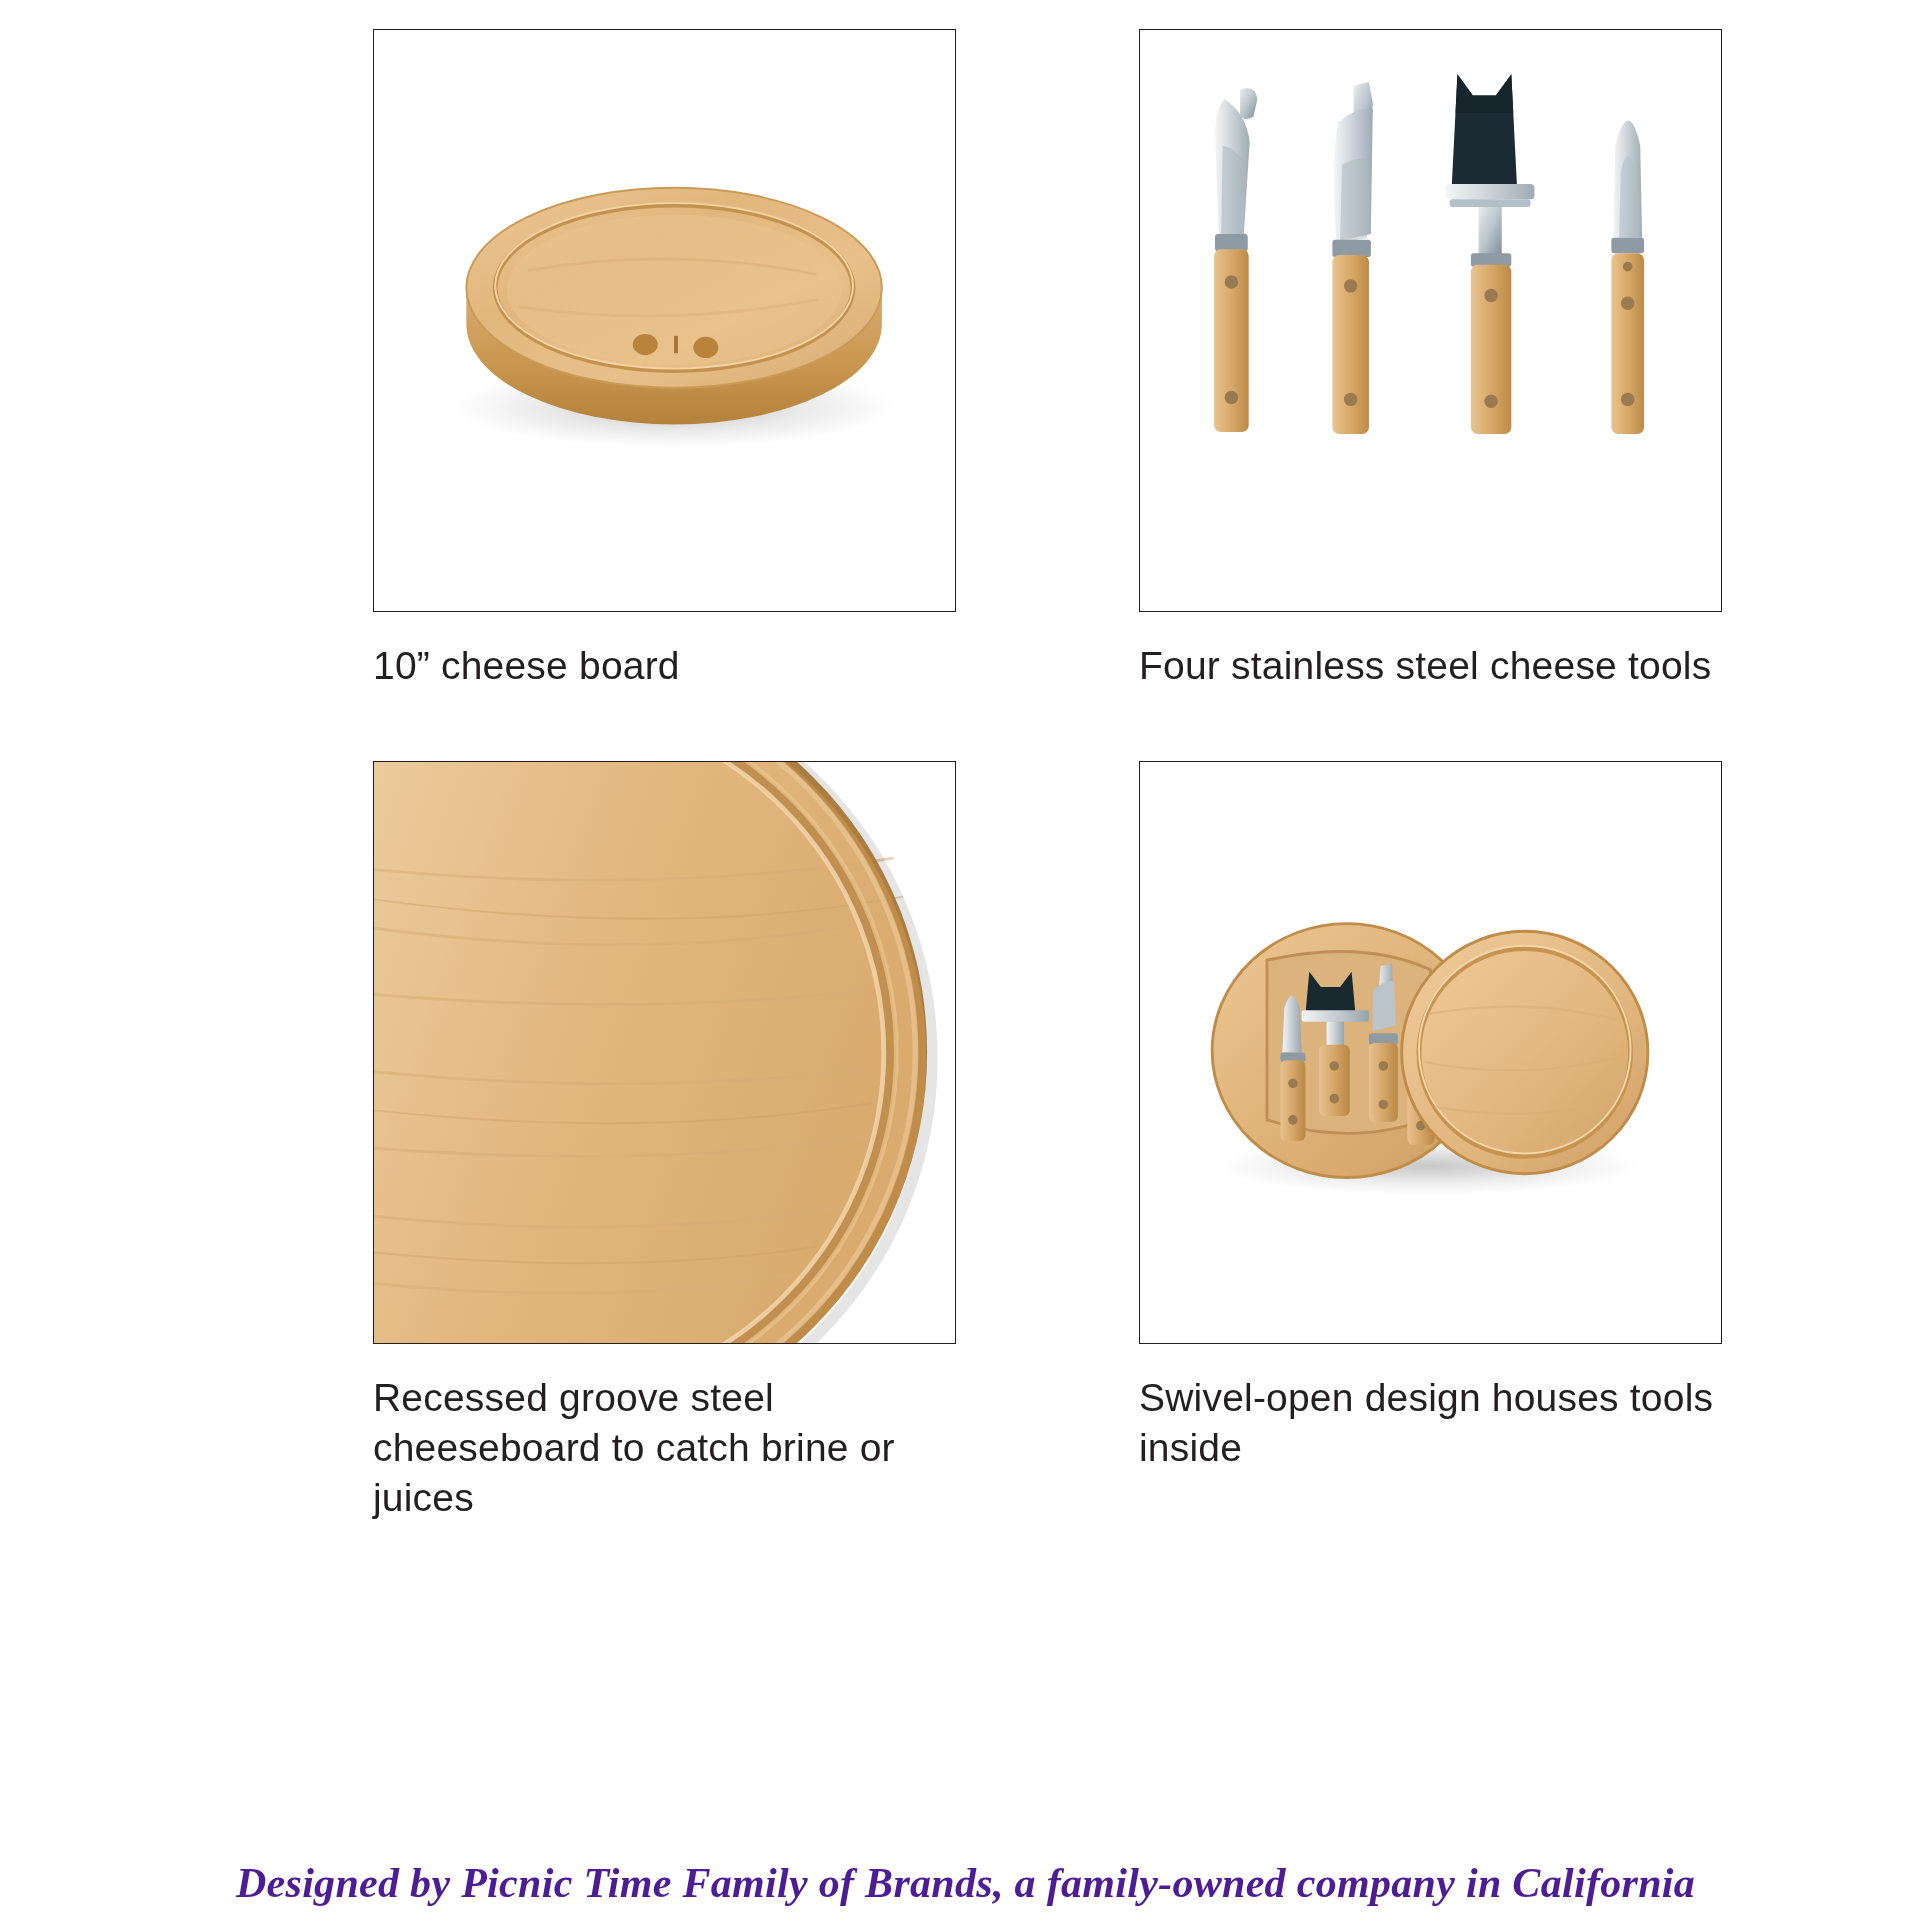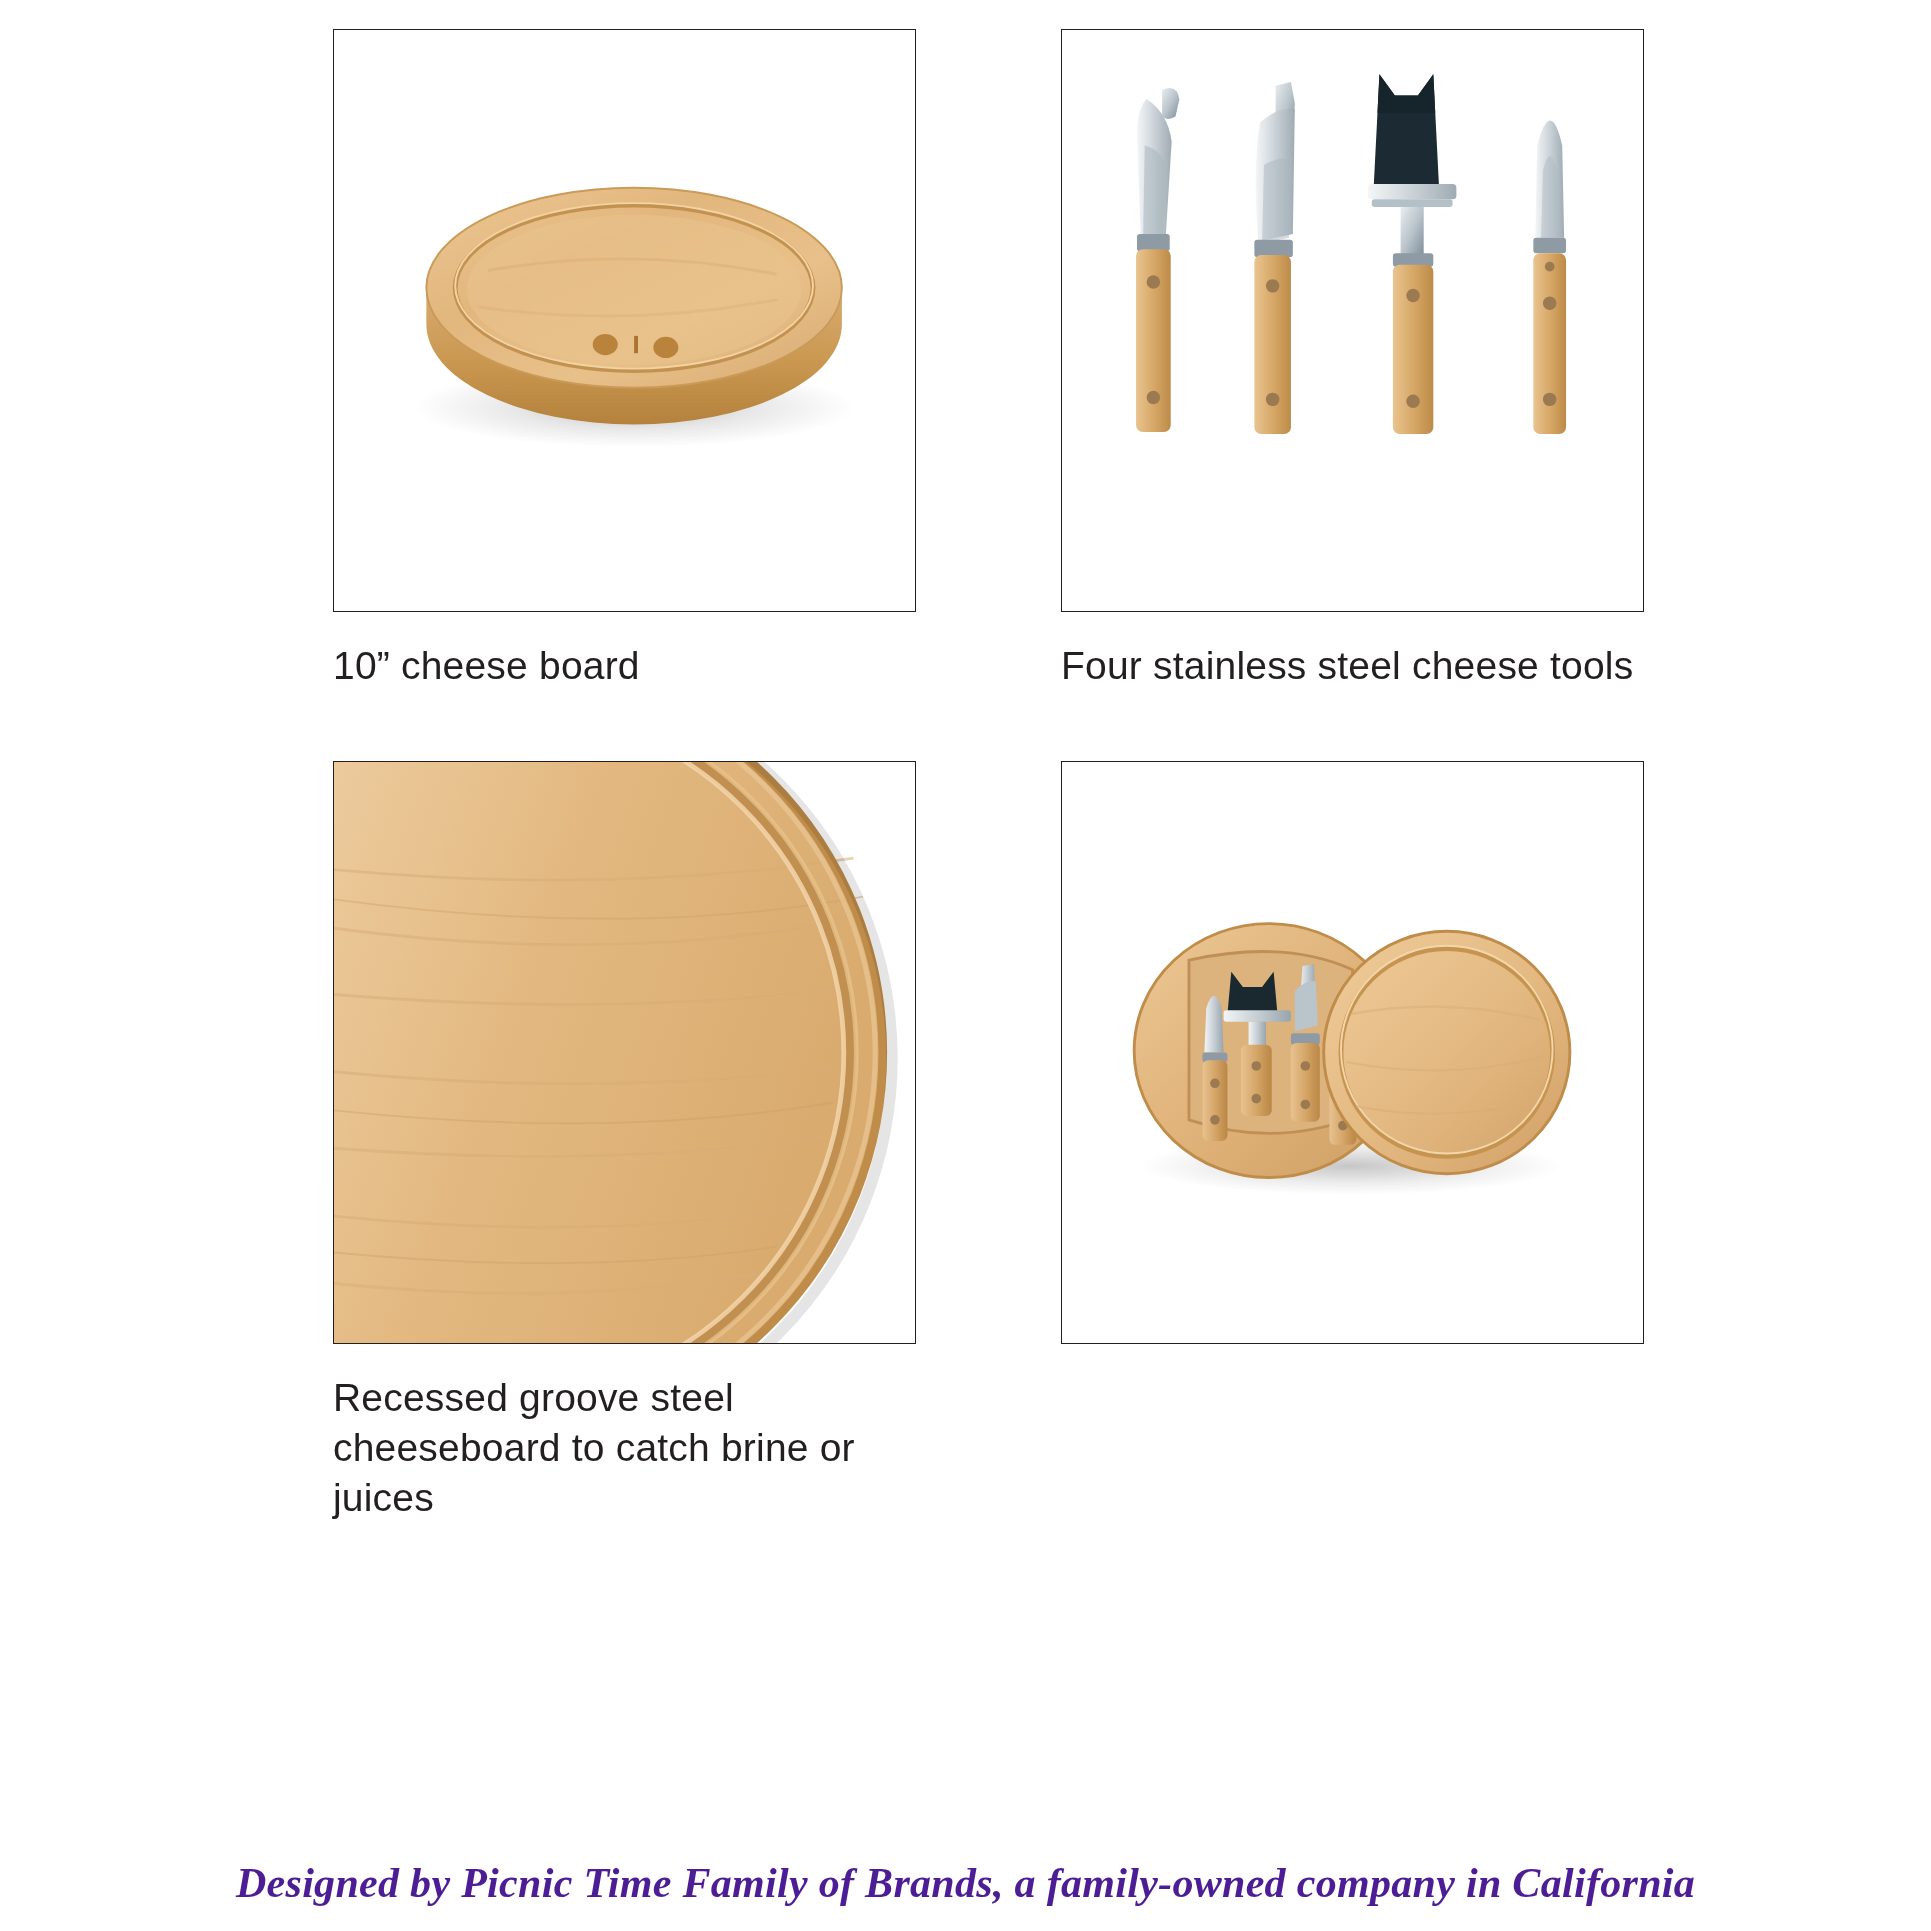--- a/index.html
+++ b/index.html
@@ -29,20 +29,21 @@
     left: 333px;
     top: 29px;
     width: 1313px;
   }
   .row {
     display: flex;
     gap: 143px;
   }
   .cell {
     width: 585px;
+    margin-left: 40px;
   }
   .photo {
     width: 583px;
     height: 583px;
     border: 1.9px solid #231f20;
     box-sizing: border-box;
     background: #ffffff;
     position: relative;
     overflow: hidden;
   }
@@ -328,19 +329,20 @@
               <ellipse cx="400" cy="302" rx="110" ry="108" fill="none" stroke="#c79450" stroke-width="5"></ellipse>
               <ellipse cx="400" cy="299" rx="110" ry="108" fill="none" stroke="#f2d6ab" stroke-width="2"></ellipse>
               <g stroke="#d8ae78" stroke-width="2.5" fill="none" opacity="0.5">
                 <path d="M300 262 q100 -18 196 6"></path>
                 <path d="M296 312 q104 20 206 -6"></path>
                 <path d="M306 358 q96 18 186 -6"></path>
               </g>
             </g>
           </svg>
         </div>
+        <div class="caption">Swivel-open design houses tools inside</div>
       </div>
     </div>
   </div>
 
   <div class="footer">Designed by Picnic Time Family of Brands, a family-owned company in California</div>
 </div>
 
 
 </body></html>

